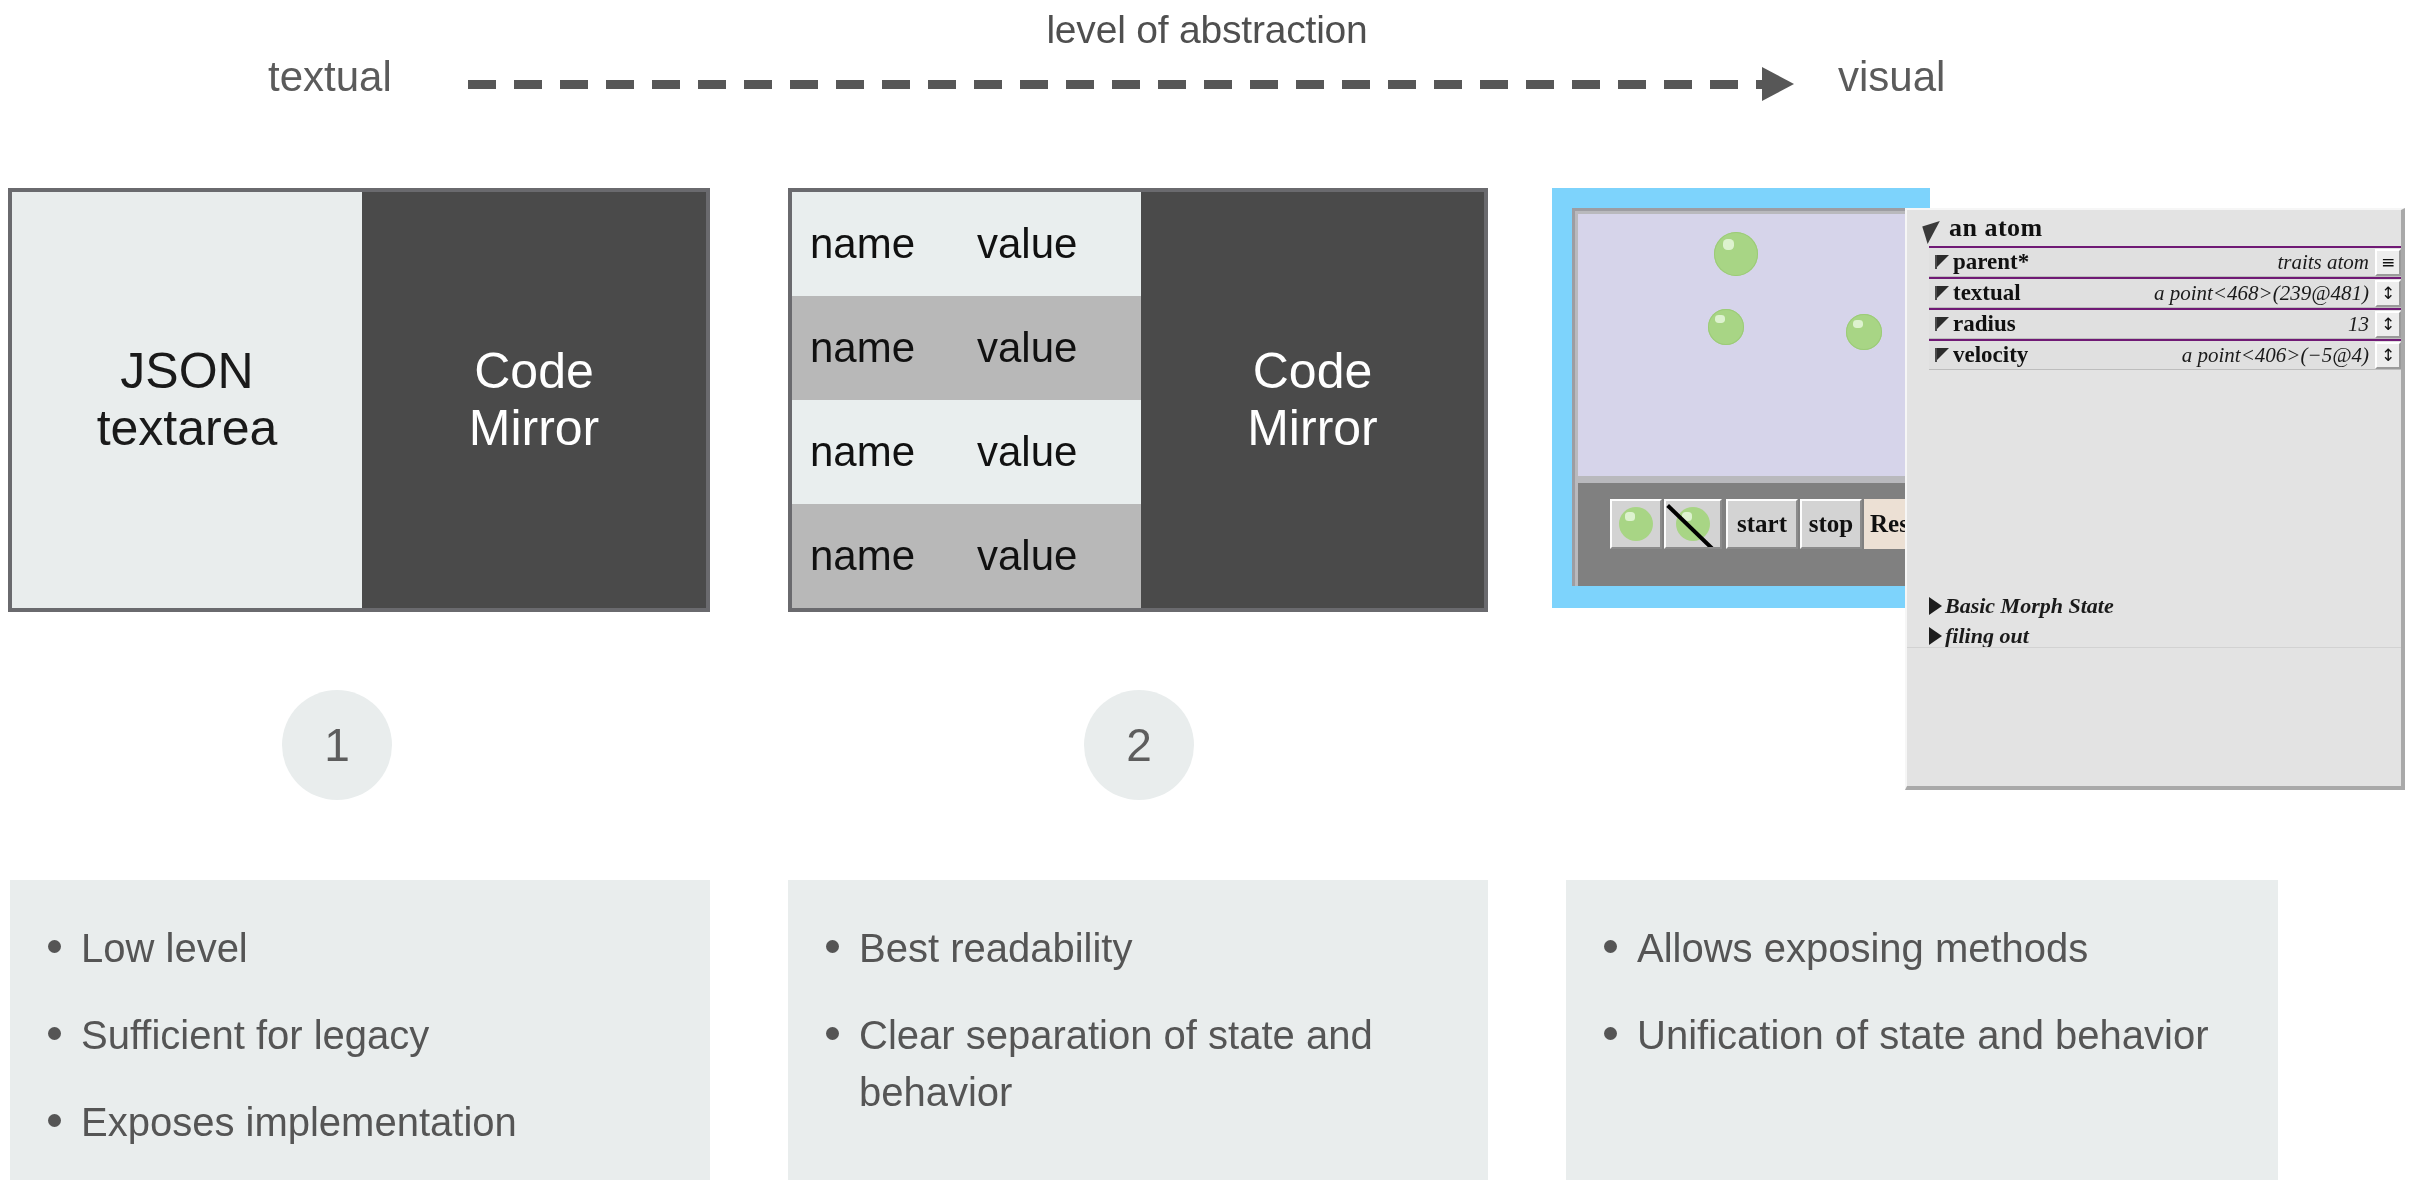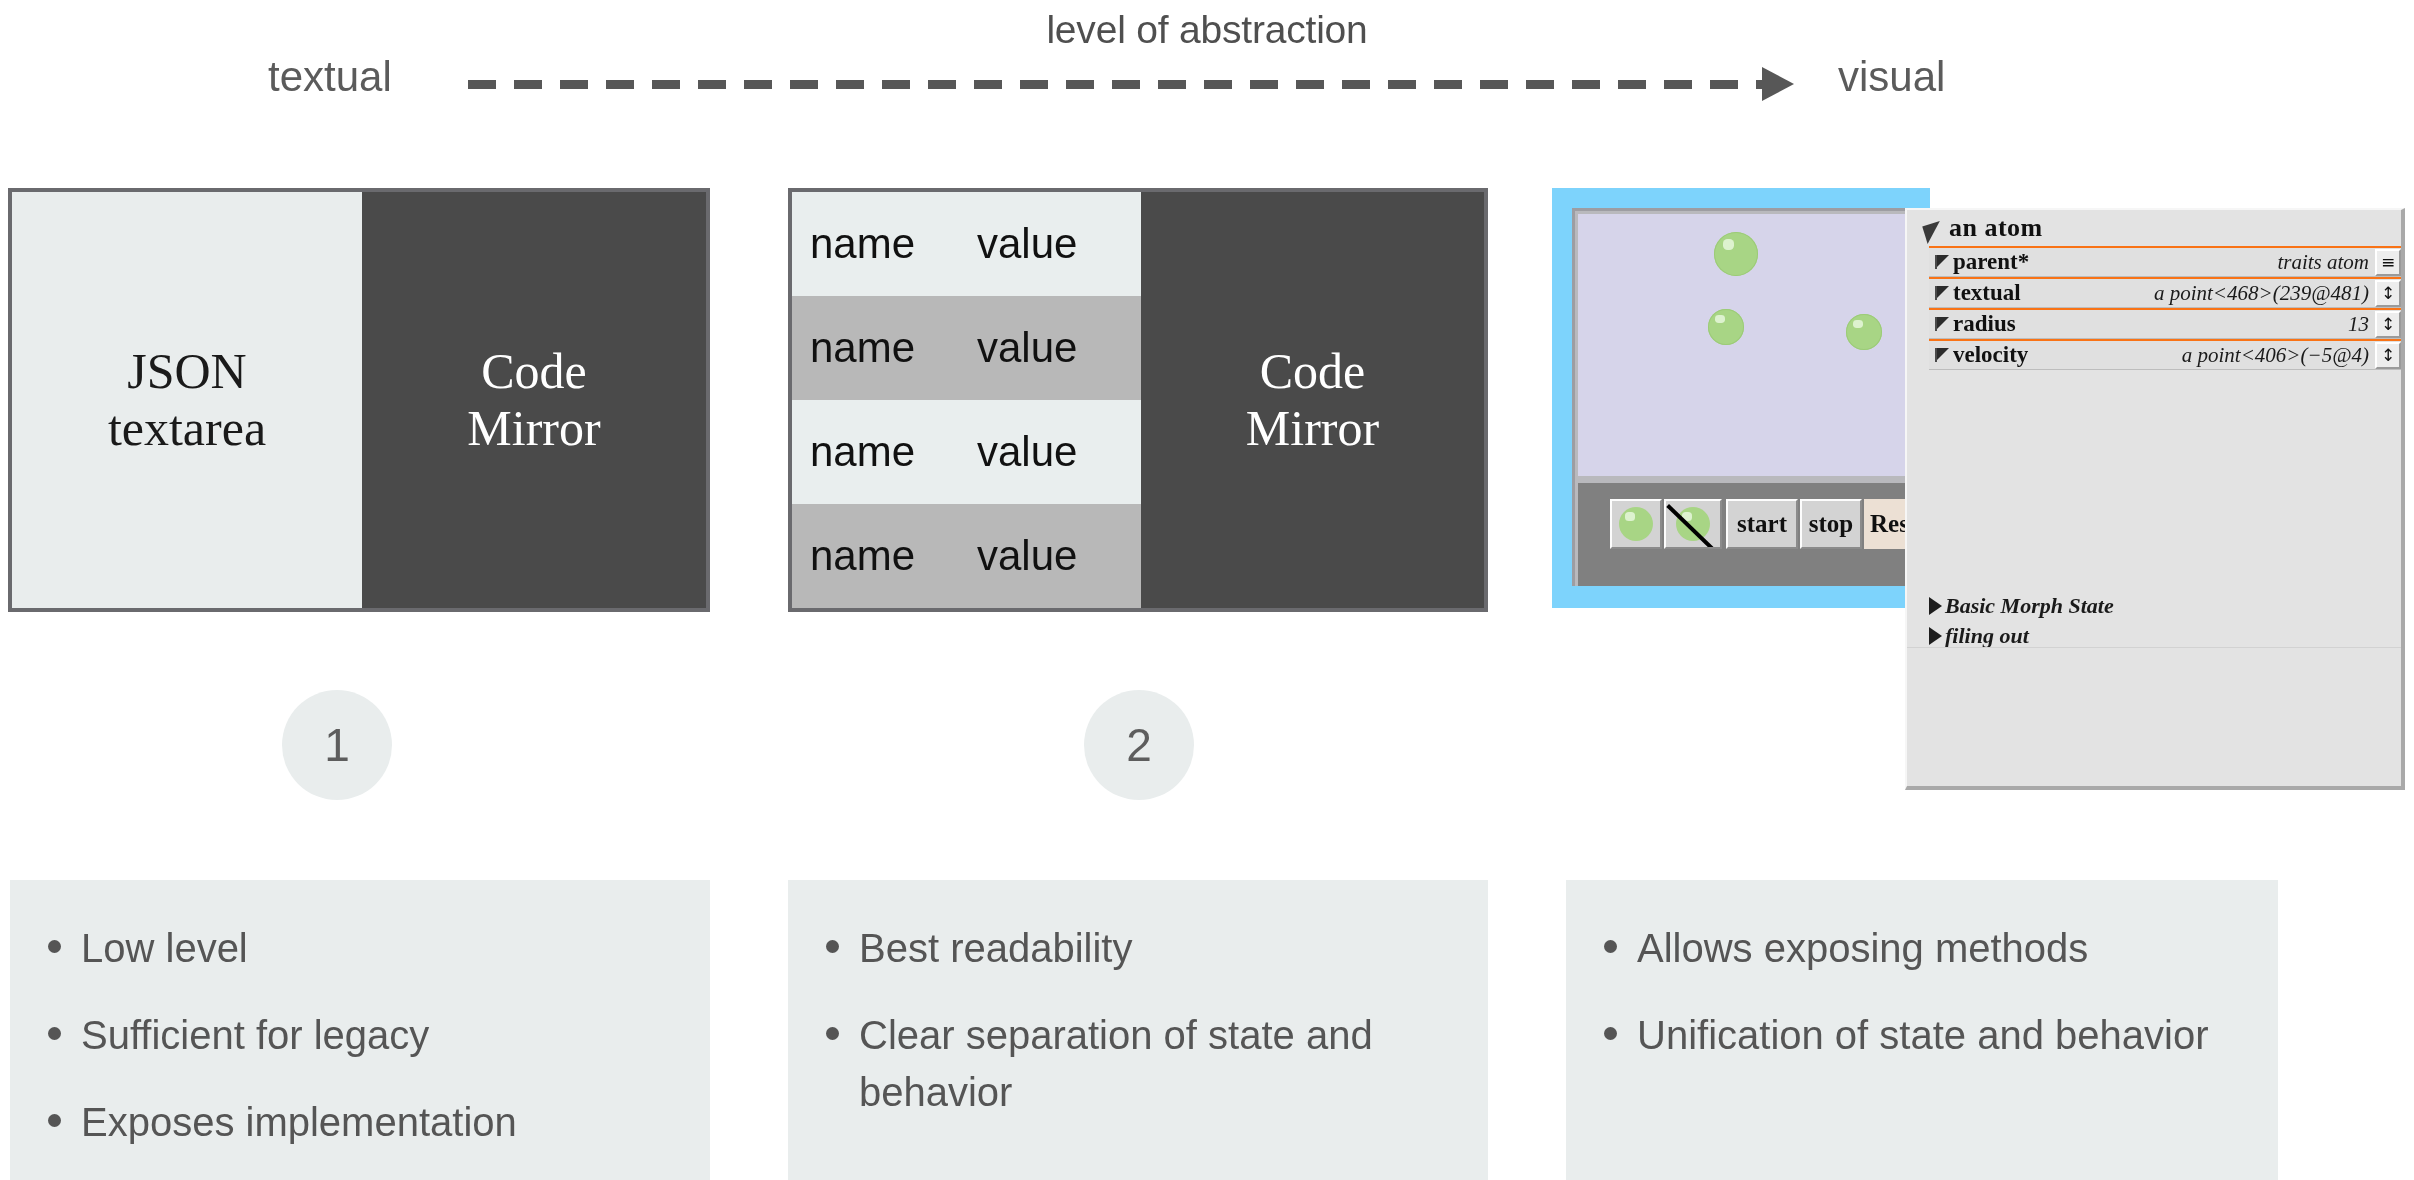--- a/index.html
+++ b/index.html
@@ -85,21 +85,21 @@
     color: #ffffff;
     display: flex;
     align-items: center;
     justify-content: center;
     flex-direction: column;
   }
   .panel-label {
     font-size: 50px;
     line-height: 1.14;
     text-align: center;
-    font-family: Liberation Serif, serif;
+    font-family: Liberation Sans, sans-serif;
   }
   .panel-label.dark { color: #1a1a1a; }
   .panel-label.light { color: #ffffff; }
 
   
   #panel-1 .panel-left  { width: 350px; }
   #panel-1 .panel-right { width: 344px; }
 
   
   #panel-2 .panel-left  { width: 350px; padding: 0; display: block; }
@@ -252,21 +252,21 @@
     letter-spacing: 0.5px;
   }
   #prop-list {
     position: absolute;
     left: 22px; top: 36px;
     width: 474px;
   }
   .prop-row {
     height: 31px;
     background: #e0e0e0;
-    border-top: 2px solid #f97316;
+    border-top: 2px solid #701a75;
     border-bottom: 1px solid #bdbdbd;
     display: flex;
     align-items: center;
     position: relative;
     box-sizing: border-box;
     padding-left: 6px;
   }
   .prop-pin {
     width: 14px; height: 14px;
     background: #e0e0e0;

